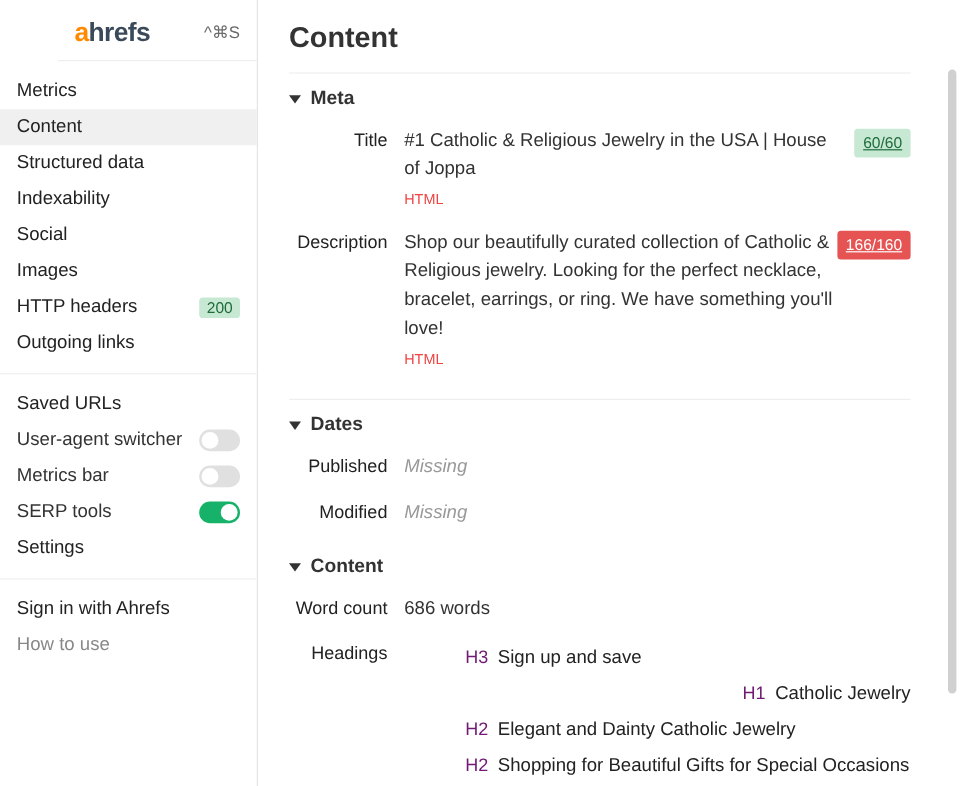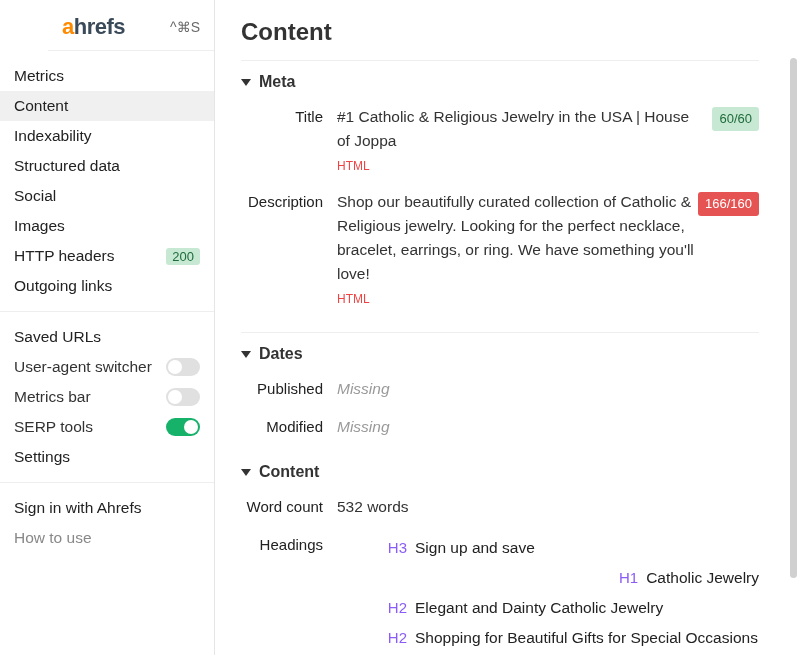--- a/index.html
+++ b/index.html
@@ -28,25 +28,25 @@
 h1.page-title { font-size: 24px; font-weight: 700; margin-bottom: 14px; }
 .hr { border-top: 1px solid #eee; margin: 0 0 12px 0; }
 .section { margin-bottom: 14px; }
 .section-head { display: flex; align-items: center; font-weight: 700; font-size: 16px; margin: 8px 0 10px 0; }
 .caret { display: inline-block; width: 0; height: 0; border-left: 5px solid transparent; border-right: 5px solid transparent; border-top: 7px solid #333; margin-right: 8px; }
 .row { display: flex; align-items: flex-start; padding: 4px 0 10px 0; }
 .row-label { width: 96px; min-width: 96px; text-align: right; color: #222; padding-right: 14px; font-size: 15px; line-height: 1.6; }
 .row-val { flex: 1; font-size: 15.5px; line-height: 1.55; position: relative; padding-right: 62px; }
 .row-val .missing { color: #999; font-style: italic; }
 .row-val .subtag { color: #ef4444; font-size: 12px; margin-top: 4px; }
-.pill { position: absolute; right: 0; top: 2px; font-size: 13px; padding: 2px 7px; border-radius: 3px; font-weight: 500; }
+.pill { position: absolute; right: 0; top: 2px; font-size: 13px; padding: 2px 7px; border-radius: 3px; font-weight: 500; text-decoration: underline; }
 .pill.ok { background: #c7e9d4; color: #1f6b3a; }
 .pill.warn { background: #e55353; color: #fff; }
 .heading-line { display: flex; align-items: baseline; gap: 8px; padding: 3px 0; }
-.heading-tag { color: #8b5cf6; font-size: 15px; min-width: 30px; text-align: right; }
+.heading-tag { color: #701a75; font-size: 15px; min-width: 30px; text-align: right; }
 .heading-text { color: #222; font-size: 15.5px; }
 .ind-1 { padding-left: 40px; }
 .ind-2 { padding-left: 18px; justify-content: flex-end; }
 .ind-3 { padding-left: 40px; }
 .scrollbar-thumb { position: absolute; right: 4px; top: 58px; width: 7px; height: 520px; background: #d0d0d0; border-radius: 4px; }
 </style>
 </head>
 <body>
 
 <div class="sidebar">
@@ -58,24 +58,24 @@
   </div>
 
   <div class="nav-group" id="nav-main">
       <div class="nav-item">
         <span>Metrics</span>
       </div>
       <div class="nav-item active">
         <span>Content</span>
       </div>
       <div class="nav-item">
-        <span>Indexability</span>
+        <span>Structured data</span>
       </div>
       <div class="nav-item">
-        <span>Structured data</span>
+        <span>Indexability</span>
       </div>
       <div class="nav-item">
         <span>Social</span>
       </div>
       <div class="nav-item">
         <span>Images</span>
       </div>
       <div class="nav-item">
         <span>HTTP headers</span>
         <span class="badge-green">200</span>
@@ -159,21 +159,21 @@
       </div>
     </div>
 
     <div class="section">
       <div class="section-head">
         <span class="caret"></span>
         <span>Content</span>
       </div>
       <div class="row">
         <div class="row-label">Word count</div>
-        <div class="row-val"><span>532 words</span></div>
+        <div class="row-val"><span>686 words</span></div>
       </div>
       <div class="row">
         <div class="row-label">Headings</div>
         <div class="row-val" id="headings-holder" style="padding-right:0;">
             <div class="heading-line ind-1">
               <span class="heading-tag">H3</span>
               <span class="heading-text">Sign up and save</span>
             </div>
             <div class="heading-line ind-2">
               <span class="heading-tag">H1</span>

